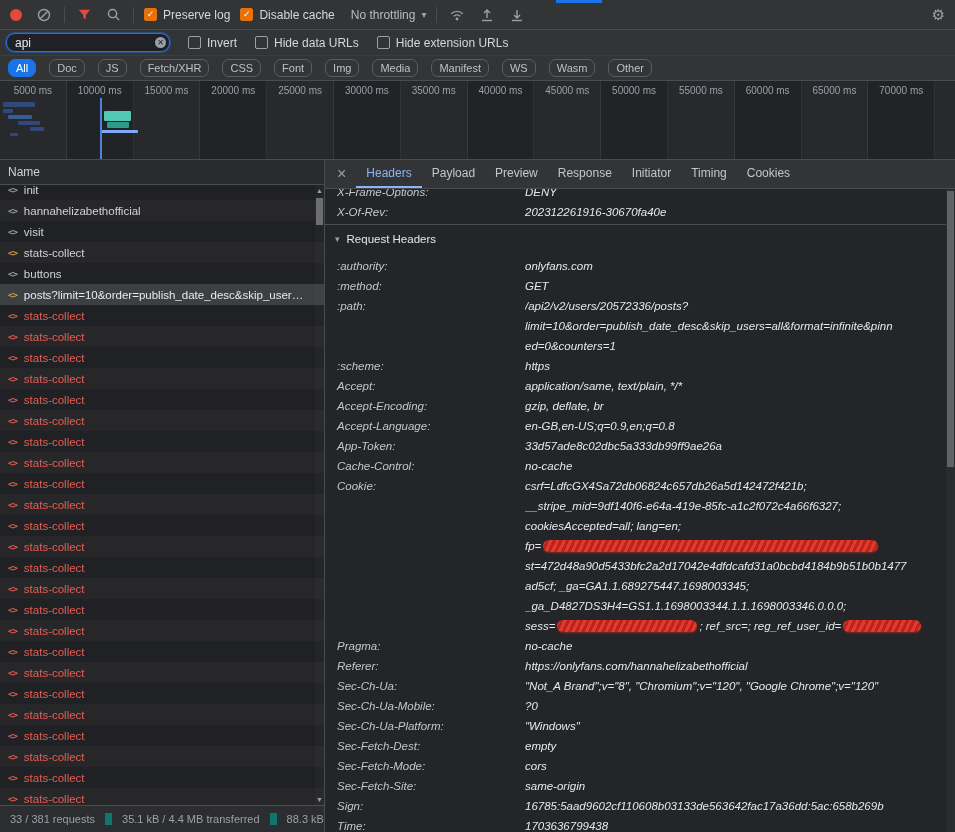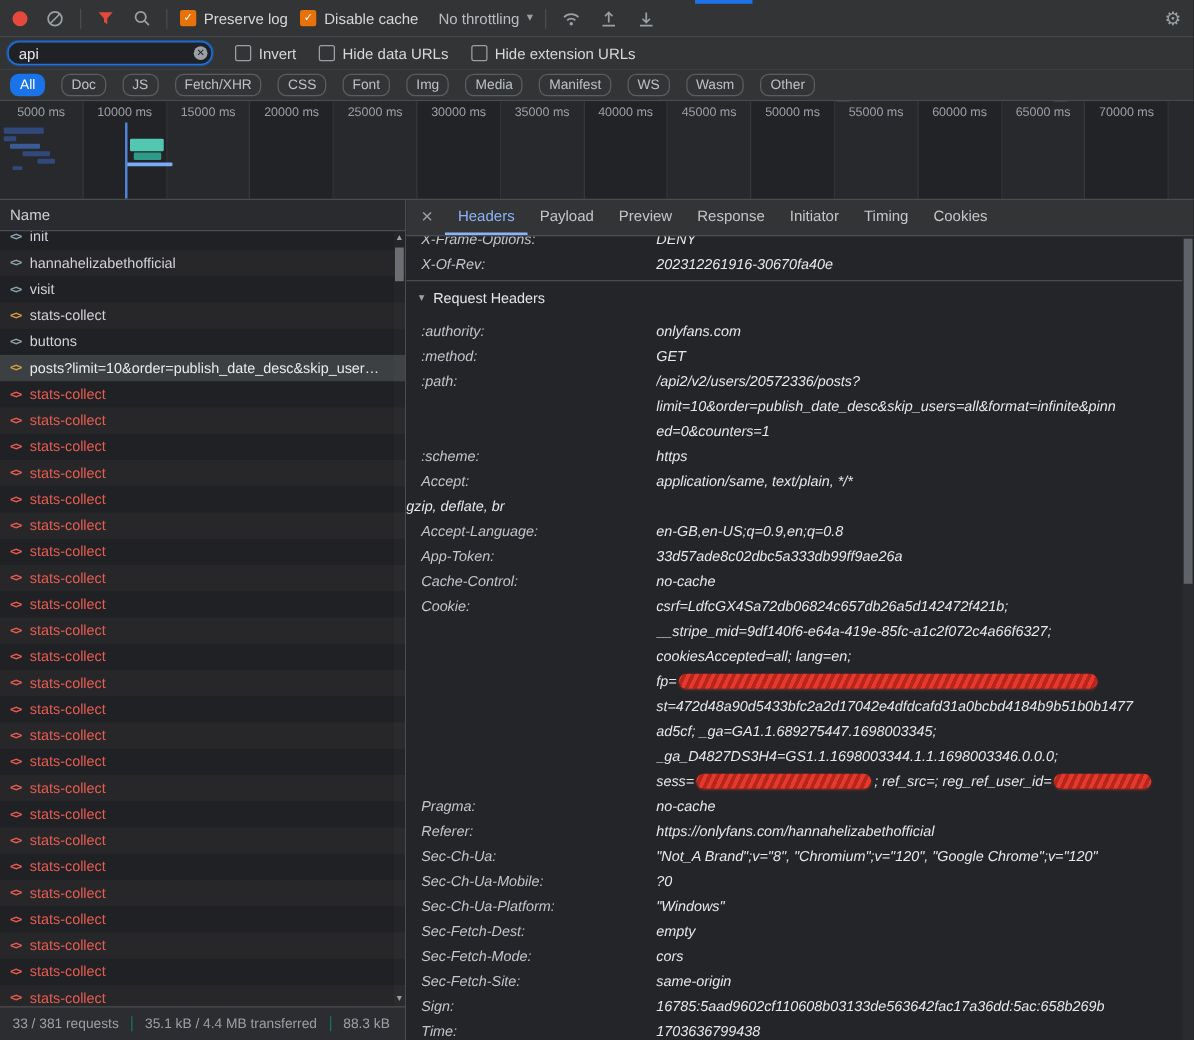--- a/index.html
+++ b/index.html
@@ -85,21 +85,21 @@
   .req-row.error .req-icon { color: #e85d52; }
   .req-label { color: #cfd2d6; white-space: nowrap; overflow: hidden; text-overflow: ellipsis; }
   .req-row.error .req-label { color: #e85d52; }
   .req-row.selected .req-label { color: #e8eaed; }
 
   .status-bar {
     height: 27px; border-top: 1px solid #494c50; background: #2c2d30;
     display: flex; align-items: center; font-size: 11px; color: #9aa0a6; overflow: hidden; text-align: center;
   }
   .status-seg { padding: 0 10px; white-space: nowrap; }
-  .status-seg + .status-seg { border-left: 1px solid #0f766e; }
+  .status-seg + .status-seg { border-left: 7px solid #0f766e; }
 
   
   .vscroll { position: absolute; width: 9px; background: rgba(255,255,255,0.02); }
   .left-scroll { right: 0; top: 0; bottom: 0; }
   .right-scroll { right: 0; top: 29px; bottom: 0; background: #2a2b2e; }
   .vscroll .thumb { position: absolute; left: 1px; right: 1px; background: #6b6e72; }
   .left-scroll .thumb { top: 13px; height: 27px; }
   .right-scroll .thumb { top: 2px; height: 276px; background: #5f6368; }
   .vscroll .arr { position: absolute; left: 0; width: 100%; text-align: center; font-size: 7px; color: #9aa0a6; }
   .arr.top { top: 2px; } .arr.bottom { bottom: 2px; }
@@ -502,20 +502,21 @@
             </div>
             <div class="hrow">
               <div class="hname">:scheme:</div>
               <div class="hvalue">https</div>
             </div>
             <div class="hrow">
               <div class="hname">Accept:</div>
               <div class="hvalue">application/same, text/plain, */*</div>
             </div>
             <div class="hrow">
+              <div class="hname">Accept-Encoding:</div>
               <div class="hvalue">gzip, deflate, br</div>
             </div>
             <div class="hrow">
               <div class="hname">Accept-Language:</div>
               <div class="hvalue">en-GB,en-US;q=0.9,en;q=0.8</div>
             </div>
             <div class="hrow">
               <div class="hname">App-Token:</div>
               <div class="hvalue">33d57ade8c02dbc5a333db99ff9ae26a</div>
             </div>

